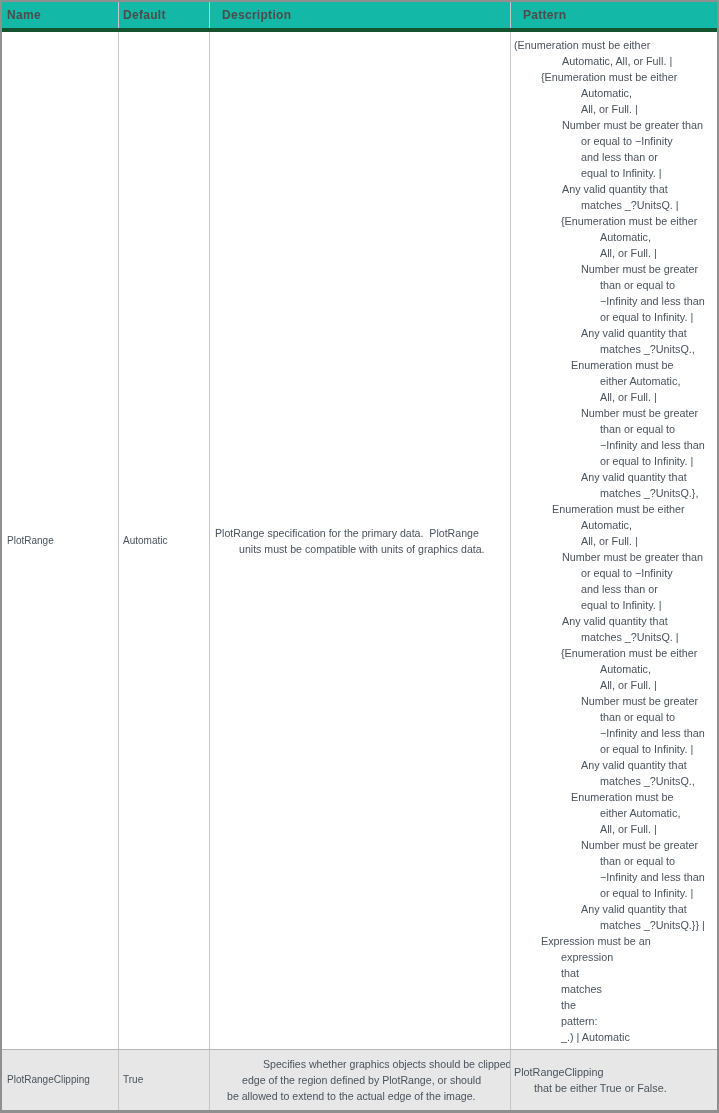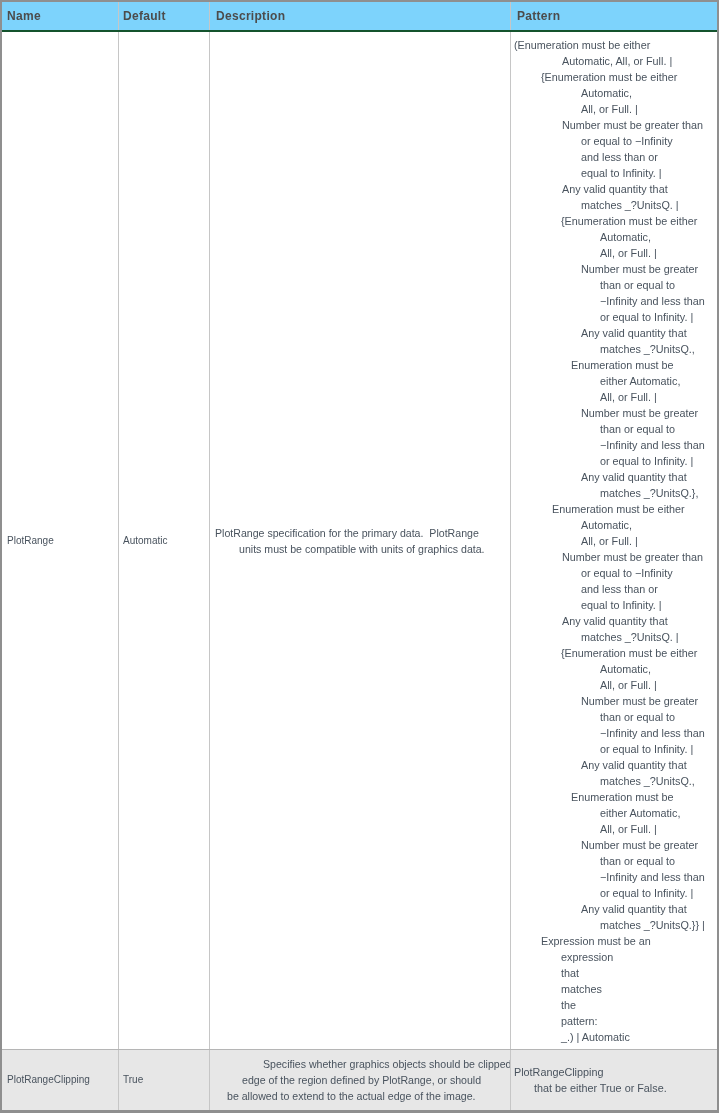--- a/index.html
+++ b/index.html
@@ -20,22 +20,22 @@
     flex-direction: column;
     color: #49535e;
   }
   .row {
     display: flex;
     align-items: stretch;
     box-sizing: border-box;
   }
   .row.header {
     height: 30px;
-    background: #7dd3fc;
-    border-bottom: 2px solid #14532d;
+    background: #14b8a6;
+    border-bottom: 4px solid #14532d;
     flex: 0 0 auto;
   }
   .row.body-1 {
     flex: 1 1 auto;
     background: #ffffff;
   }
   .row.body-2 {
     height: 61px;
     flex: 0 0 auto;
     background: #e7e7e7;
@@ -53,21 +53,21 @@
   .col-default     { width: 91px;  flex: 0 0 auto; padding-left: 4px; }
   .col-description { width: 301px; flex: 0 0 auto; padding-left: 5px; }
   .col-pattern     { flex: 1 1 auto; padding-left: 3px; }
   .header .cell {
     justify-content: center;
     font-weight: bold;
     font-size: 12px;
     letter-spacing: 0.3px;
     color: #4c4c4c;
   }
-  .header .col-description, .header .col-pattern { padding-left: 6px; }
+  .header .col-description, .header .col-pattern { padding-left: 12px; }
   .name-text, .default-text {
     font-size: 10px;
     line-height: 16px;
     white-space: pre;
   }
   .line {
     font-size: 10.6px;
     line-height: 16px;
     white-space: pre;
   }

